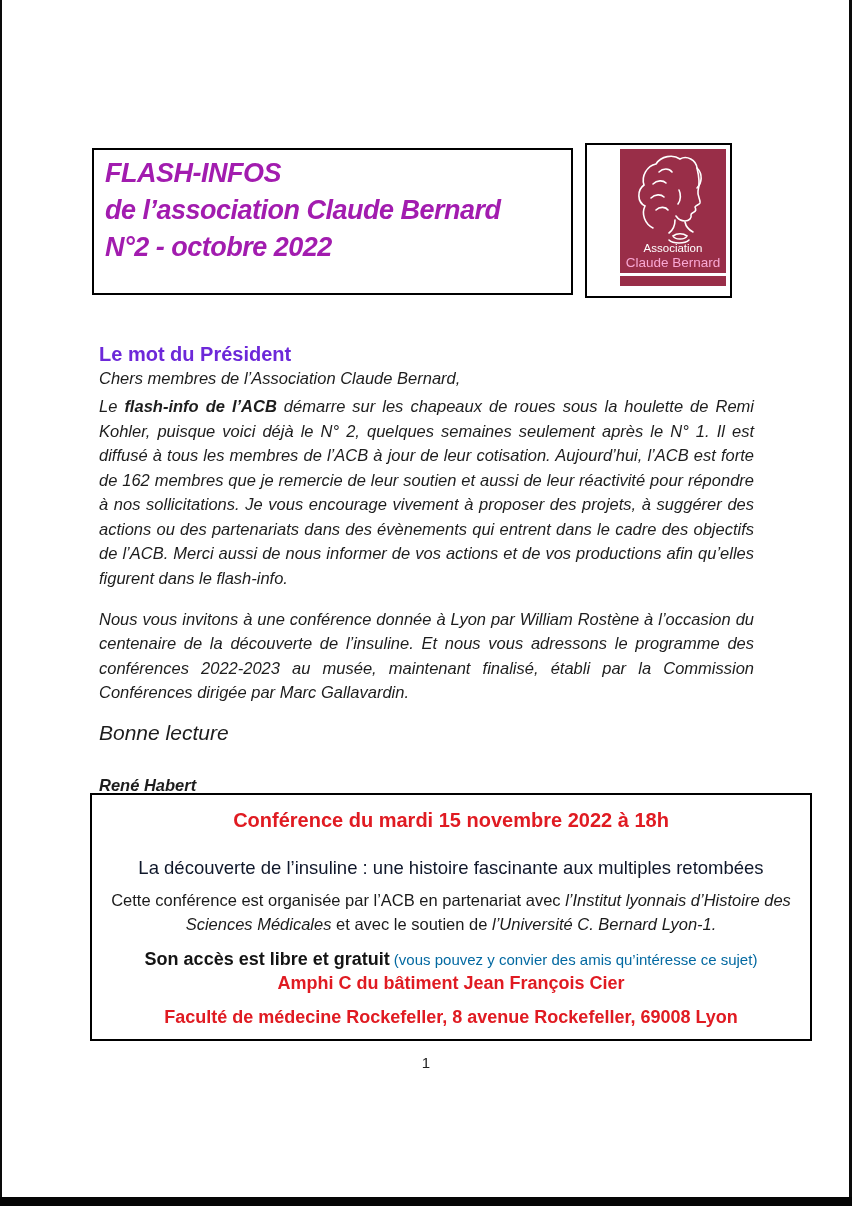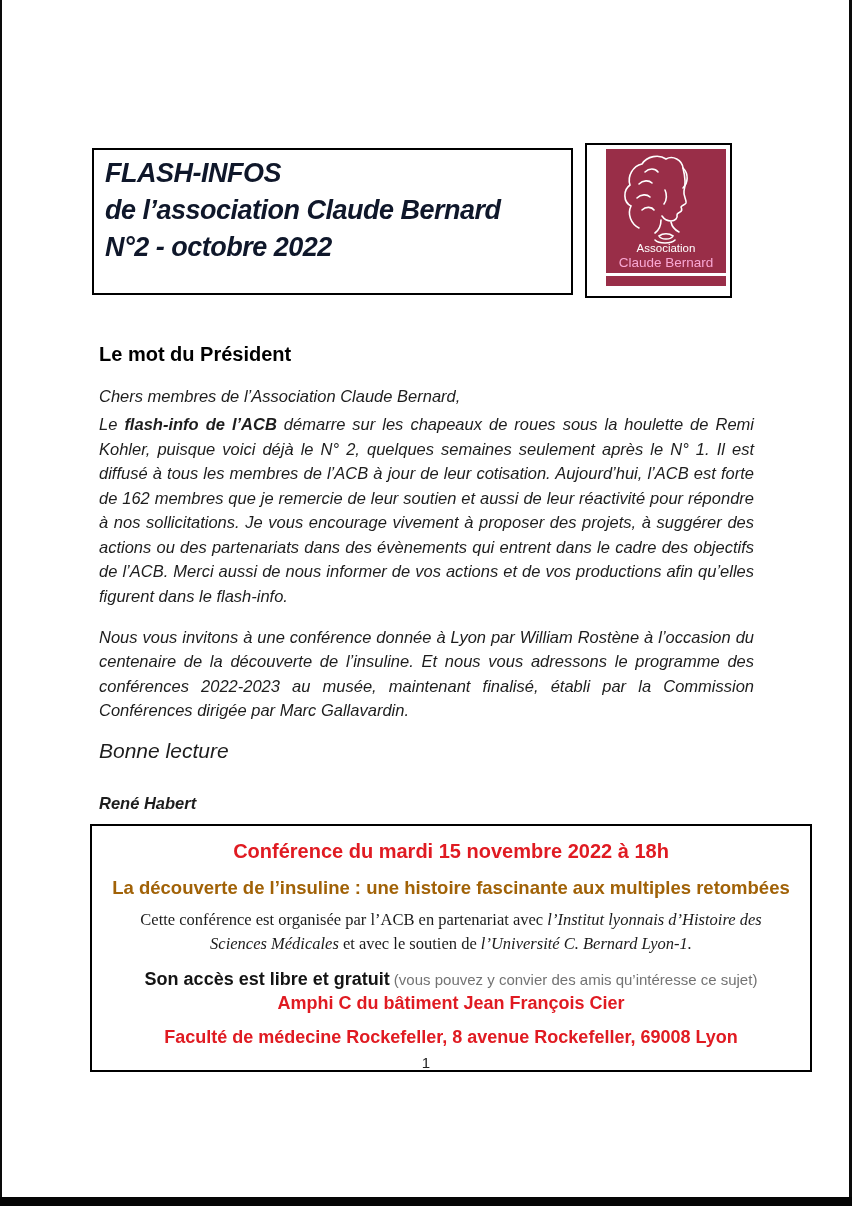--- a/index.html
+++ b/index.html
@@ -20,61 +20,61 @@
   .edge-bottom{position:absolute;left:0;bottom:0;width:852px;height:9px;background:#050505;}
 
   
   .masthead{position:absolute;left:92px;top:143px;display:flex;align-items:flex-start;gap:12px;}
   .masthead-text{
     width:481px;height:147px;margin-top:5px;border:2px solid #000;
     padding:5px 8px 0 11px;
   }
   .masthead-line{
     font-weight:bold;font-style:italic;font-size:27px;line-height:37px;
-    color:#0f172a;white-space:nowrap;letter-spacing:-0.5px;
+    color:#a21caf;white-space:nowrap;letter-spacing:-0.5px;
   }
   .masthead-logo-cell{
     width:147px;height:155px;border:2px solid #000;
     display:flex;justify-content:flex-end;padding:4px 4px 4px 0;
   }
-  .logo-stack{width:120px;display:flex;flex-direction:column;}
+  .logo-stack{width:106px;display:flex;flex-direction:column;}
   .logo-main{
     background:var(--maroon);height:124px;display:flex;flex-direction:column;
     justify-content:flex-end;align-items:center;padding-bottom:3px;position:relative;
   }
   .logo-portrait{position:absolute;top:1px;left:3px;width:100px;height:96px;}
   .logo-org1{color:#fff;font-size:11.5px;line-height:13px;position:relative;}
   .logo-org2{color:#f9a8d4;font-size:13.5px;line-height:15px;position:relative;}
   .logo-gap{height:3px;background:#fff;}
   .logo-strip{height:10px;background:var(--maroon);}
 
   
   .letter{position:absolute;left:99px;top:342px;width:655px;}
-  .letter-heading{font-size:20px;font-weight:bold;line-height:24px;color:#000000;margin:0;}
-  .salutation{font-style:italic;font-size:16.5px;line-height:24px;margin-top:18px;}
+  .letter-heading{font-size:20px;font-weight:bold;line-height:24px;color:#6d28d9;margin:0;}
+  .salutation{font-style:italic;font-size:16.5px;line-height:24px;}
   .para{
     font-style:italic;font-size:16.5px;line-height:24.5px;text-align:justify;
     margin-top:4px;
   }
   .para b{font-weight:bold;}
   .closing{font-style:italic;font-size:21px;line-height:24px;margin-top:13px;}
   .signature{font-style:italic;font-weight:bold;font-size:16.5px;line-height:24px;margin-top:28px;}
 
   
   .conf-box{
-    position:absolute;left:90px;top:824px;width:722px;height:248px;
+    position:absolute;left:90px;top:793px;width:722px;height:248px;
     border:2px solid #000;text-align:center;padding:13px 18px 0 18px;
   }
   .conf-title{color:var(--accent);font-weight:bold;font-size:20px;line-height:24px;}
-  .conf-subtitle{color:#a16207;font-weight:bold;font-size:18.5px;line-height:23px;margin-top:13px;}
-  .conf-org{font-size:16.5px;line-height:24px;margin-top:9px;color:#1b1b1b;font-family:Liberation Serif, serif;}
+  .conf-subtitle{color:#0f172a;font-weight:normal;font-size:18.5px;line-height:23px;margin-top:24px;}
+  .conf-org{font-size:16.5px;line-height:24px;margin-top:9px;color:#1b1b1b;}
   .conf-org .it{font-style:italic;}
   .conf-access{margin-top:11px;line-height:24px;}
   .conf-access .strong{font-weight:bold;font-size:18px;color:#141414;}
-  .conf-access .note{font-size:15px;color:#737373;}
+  .conf-access .note{font-size:15px;color:#0369a1;}
   .conf-loc{color:var(--accent);font-weight:bold;font-size:18px;line-height:22px;margin-top:0;}
   .conf-loc.second{margin-top:12px;}
 
   
   .page-number{
     position:absolute;left:0;top:1054px;width:852px;text-align:center;
     font-size:15px;color:#222;
   }
 </style>
 </head>

